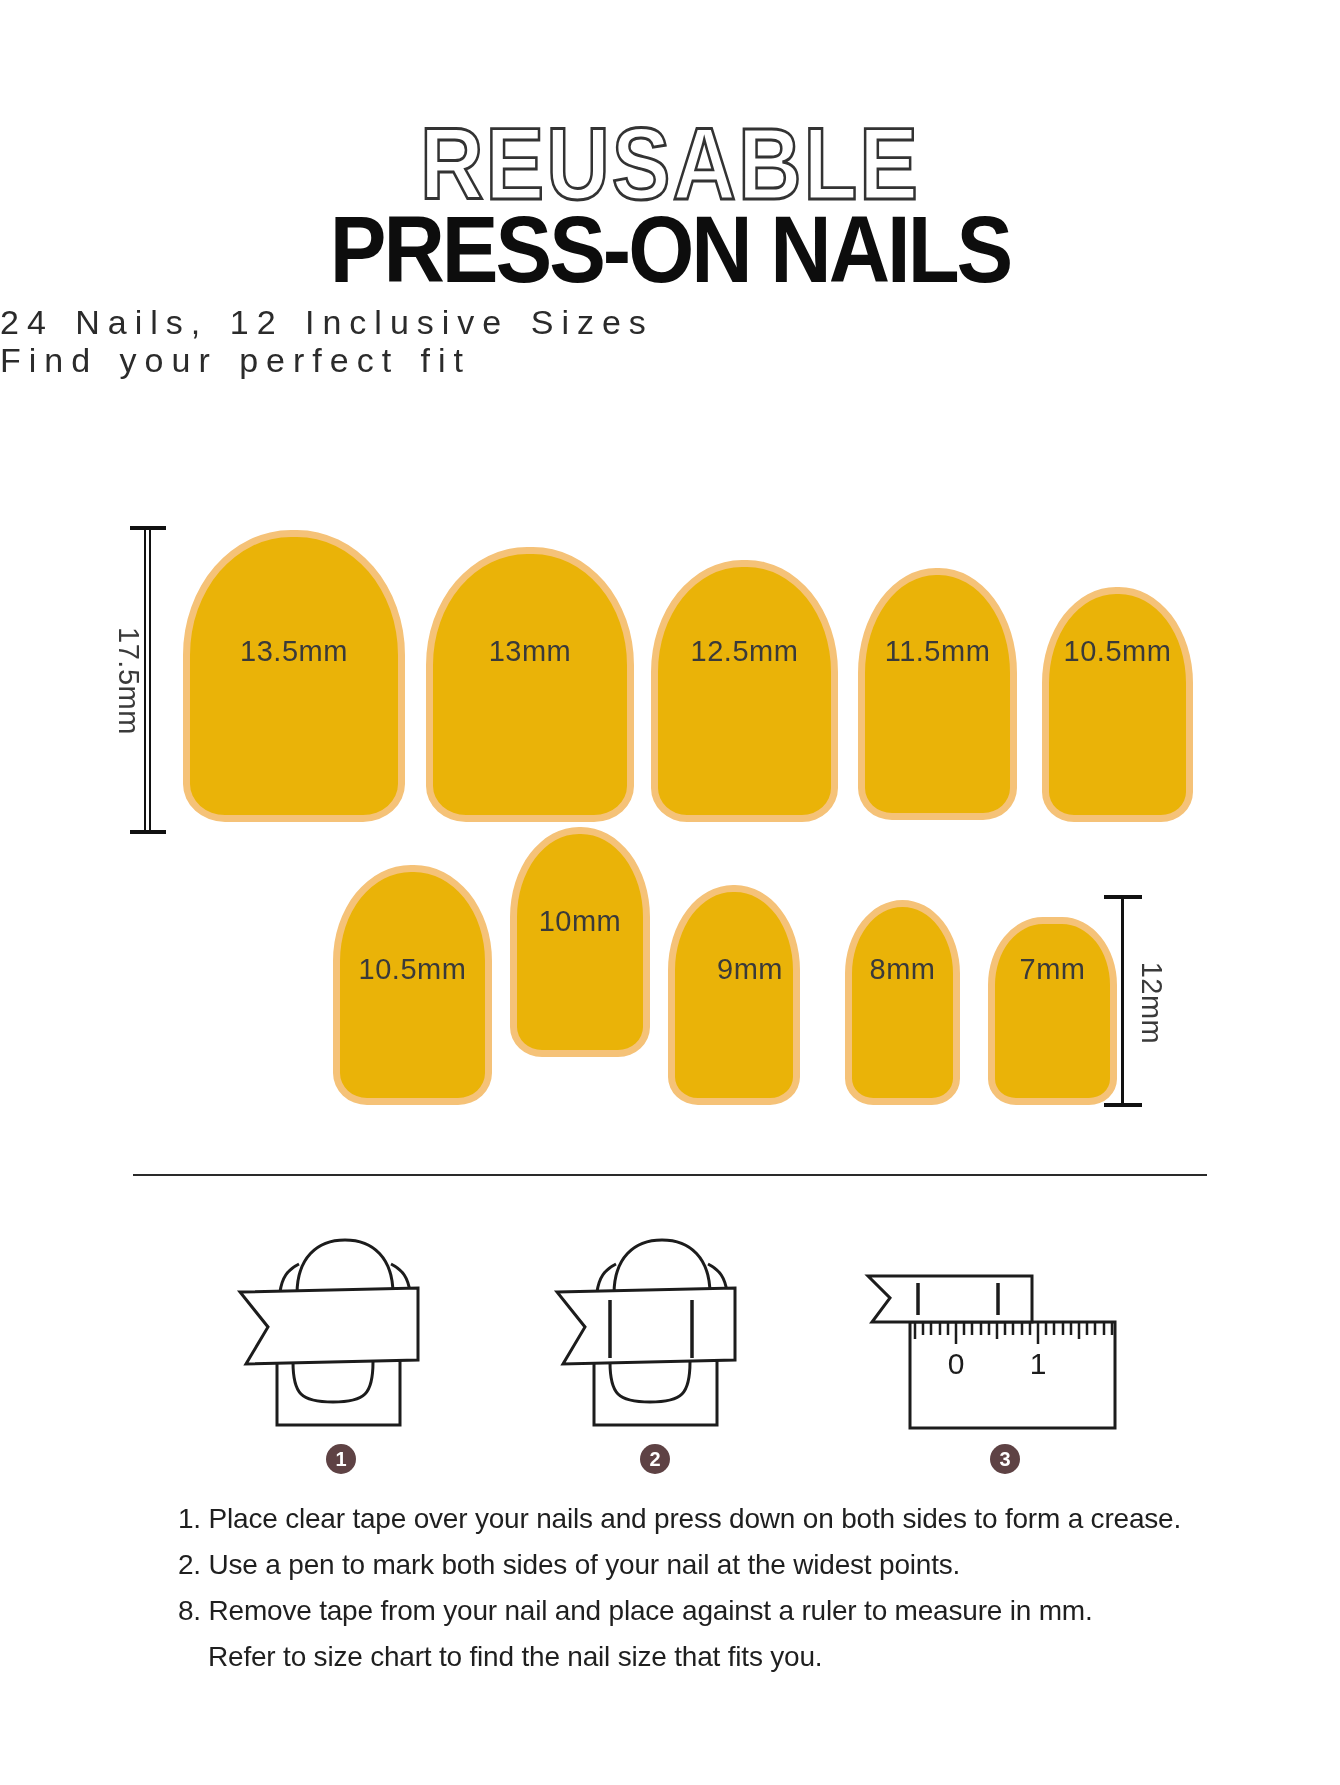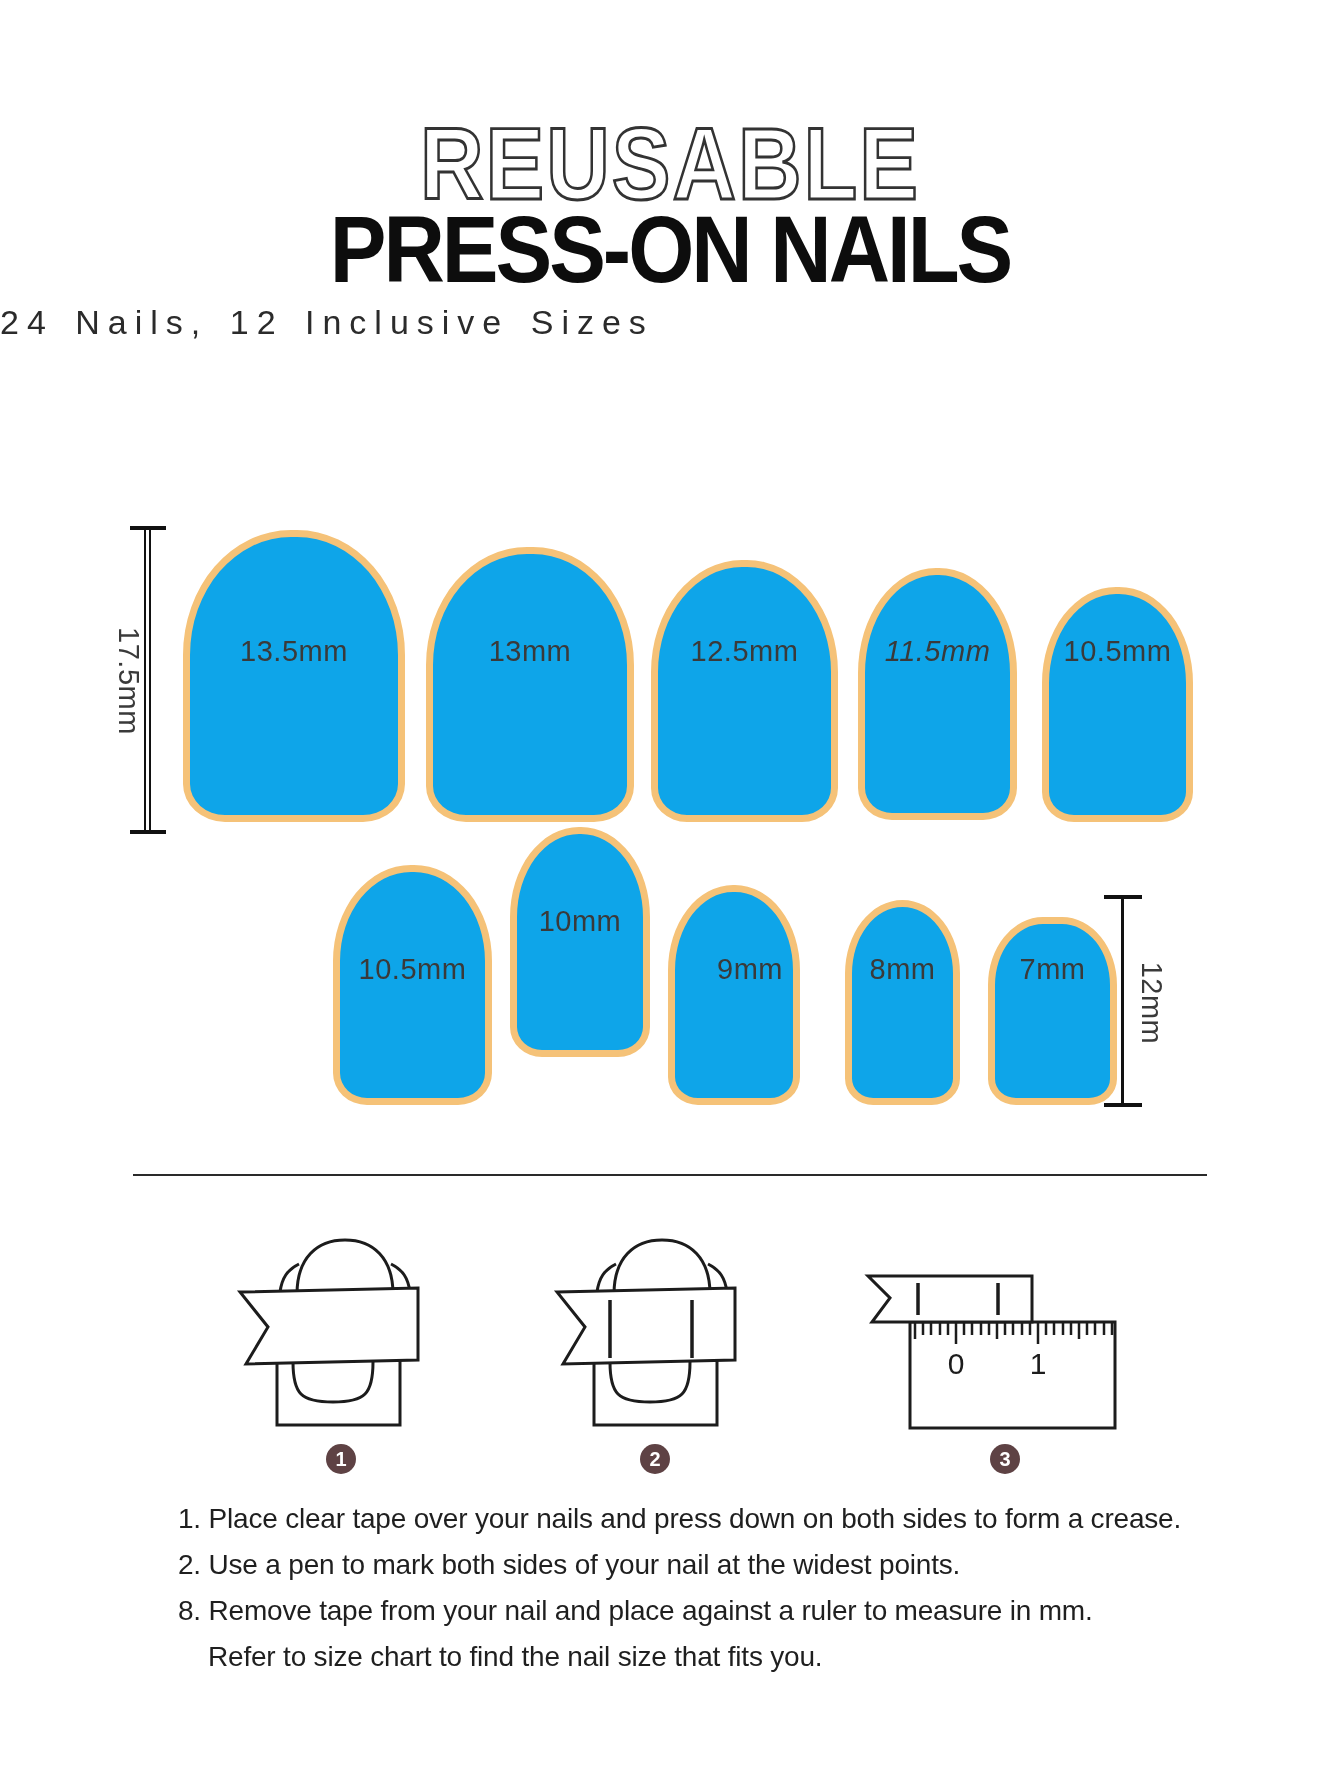--- a/index.html
+++ b/index.html
@@ -8,21 +8,21 @@
   .abs{position:absolute;}
   
   .title-outline{left:0;top:118px;width:1340px;text-align:center;font-size:88px;font-weight:700;
     letter-spacing:2px;line-height:94px;color:#fff;-webkit-text-stroke:2.5px #333;
     transform:scaleY(1.15);transform-origin:center;}
   .title-main{left:0;top:204px;width:1340px;text-align:center;font-size:85px;font-weight:700;
     letter-spacing:-3px;line-height:92px;color:#0d0d0d;transform:scaleY(1.12);transform-origin:center;}
   .subtitle{left:0;width:1340px;text-align:left;font-size:34px;font-weight:400;color:#2b2b2b;
     letter-spacing:8px;word-spacing:4px;}
   
-  .nail{position:absolute;border:7px solid #F5C278;box-sizing:border-box;background:#0ea5e9;}
+  .nail{position:absolute;border:7px solid #F5C278;box-sizing:border-box;background:#eab308;}
   .nail-label{position:absolute;left:0;width:100%;text-align:center;font-size:29px;color:#3a3a3a;
     letter-spacing:0.5px;}
   
   .mline{position:absolute;}
   .cap{position:absolute;left:0;width:100%;height:4px;background:#111;}
   .rot-label{position:absolute;font-size:29px;color:#3a3a3a;text-align:center;transform:rotate(90deg);
     transform-origin:center;letter-spacing:0.5px;}
   .divider{position:absolute;left:133px;top:1174px;width:1074px;height:2px;background:#2a2a2a;}
   
   .badge{position:absolute;width:30px;height:30px;border-radius:50%;background:#5E4244;color:#fff;
@@ -32,39 +32,40 @@
   svg{position:absolute;overflow:visible;}
 </style>
 </head>
 <body>
 
 <div id="page">
 
   <div class="abs title-outline">REUSABLE</div>
   <div class="abs title-main">PRESS-ON NAILS</div>
   <div class="abs subtitle" style="top:303px;">24 Nails, 12 Inclusive Sizes</div>
+  <div class="abs subtitle" style="top:341px;">Find your perfect fit</div>
 
   <div class="mline" style="left:130px;top:526px;width:36px;height:308px;">
     <div class="cap" style="top:0;"></div>
     <div class="cap" style="bottom:0;"></div>
     <div style="position:absolute;left:14px;top:4px;bottom:4px;width:7px;border-left:2px solid #111;border-right:2px solid #111;box-sizing:border-box;"></div>
   </div>
   <div class="rot-label" style="left:65px;top:666px;width:130px;height:30px;">17.5mm</div>
 
   <div class="nail" style="left:183px;top:530px;width:222px;height:292px;border-radius:108px 108px 42px 42px / 125px 125px 38px 38px;">
     <span class="nail-label" style="top:98px;">13.5mm</span>
   </div>
   <div class="nail" style="left:426px;top:547px;width:208px;height:275px;border-radius:101px 101px 40px 40px / 118px 118px 36px 36px;">
     <span class="nail-label" style="top:81px;">13mm</span>
   </div>
   <div class="nail" style="left:651px;top:560px;width:187px;height:262px;border-radius:91px 91px 36px 36px / 112px 112px 34px 34px;">
     <span class="nail-label" style="top:68px;">12.5mm</span>
   </div>
   <div class="nail" style="left:858px;top:568px;width:159px;height:252px;border-radius:78px 78px 34px 34px / 105px 105px 32px 32px;">
-    <span class="nail-label" style="top:60px;font-style:italic;">11.5mm</span>
+    <span class="nail-label" style="top:60px;">11.5mm</span>
   </div>
   <div class="nail" style="left:1042px;top:587px;width:151px;height:235px;border-radius:74px 74px 32px 32px / 96px 96px 30px 30px;">
     <span class="nail-label" style="top:41px;">10.5mm</span>
   </div>
 
   <div class="nail" style="left:333px;top:865px;width:159px;height:240px;border-radius:78px 78px 34px 34px / 96px 96px 32px 32px;">
     <span class="nail-label" style="top:81px;">10.5mm</span>
   </div>
   <div class="nail" style="left:510px;top:827px;width:140px;height:230px;border-radius:69px 69px 32px 32px / 90px 90px 30px 30px;">
     <span class="nail-label" style="top:71px;">10mm</span>

